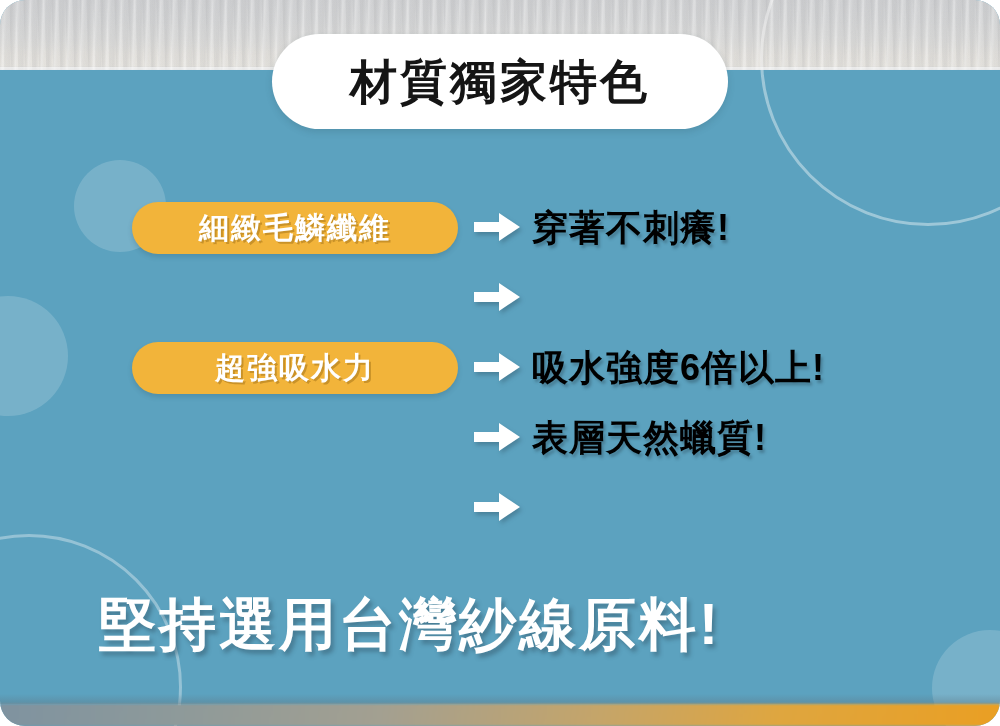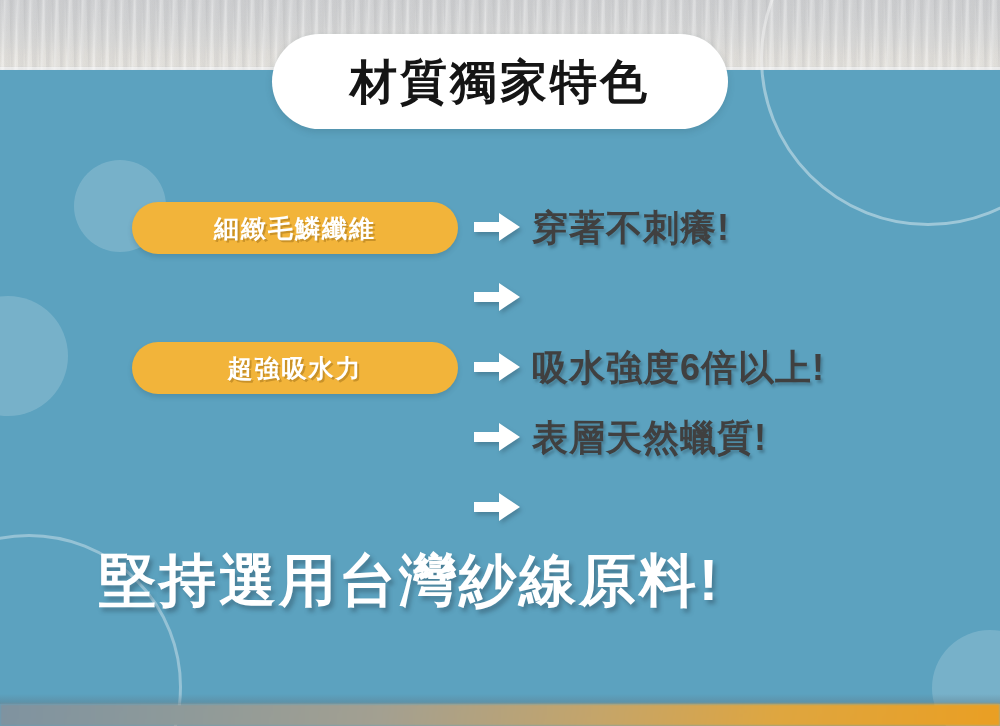--- a/index.html
+++ b/index.html
@@ -10,20 +10,21 @@
   body {
     font-family: "Liberation Sans", "DejaVu Sans", sans-serif;
   }
 
   #poster {
     position: relative;
     width: 1000px;
     height: 726px;
     overflow: hidden;
     background: #5CA2BF;
+    border-radius: 25px;
   }
 
   
   .top-band {
     position: absolute;
     left: 0;
     top: 0;
     width: 1000px;
     height: 70px;
     background:
@@ -149,53 +150,53 @@
     width: 326px;
     height: 52px;
     background: #F2B43A;
     border-radius: 26px;
     box-shadow: 0 3px 5px rgba(40,70,85,.20);
     display: flex;
     align-items: center;
     justify-content: center;
   }
   .tag-text {
-    font-size: 25px;
+    font-size: 30px;
     font-weight: bold;
     color: #ffffff;
     letter-spacing: 2px;
     line-height: 1;
     white-space: nowrap;
     text-shadow: 2px 2px 0 rgba(150,105,20,.45);
   }
   .arrow-icon {
     position: absolute;
     left: 474px;
     top: 13px;
     width: 46px;
     height: 28px;
     filter: drop-shadow(2px 3px 2px rgba(40,70,85,.35));
   }
   .benefit-text {
     position: absolute;
     left: 532px;
     font-size: 36px;
     font-weight: bold;
-    color: #404040;
+    color: #000000;
     letter-spacing: 1px;
     line-height: 1;
     white-space: nowrap;
     text-shadow: 2px 3px 3px rgba(40,70,85,.40);
   }
 
   
   .tagline {
     position: absolute;
     left: 0;
-    top: 552px;
+    top: 596px;
     width: 820px;
     text-align: center;
     z-index: 4;
   }
   .tagline-text {
     display: inline-block;
     font-size: 57px;
     font-weight: bold;
     color: #ffffff;
     letter-spacing: 3px;

